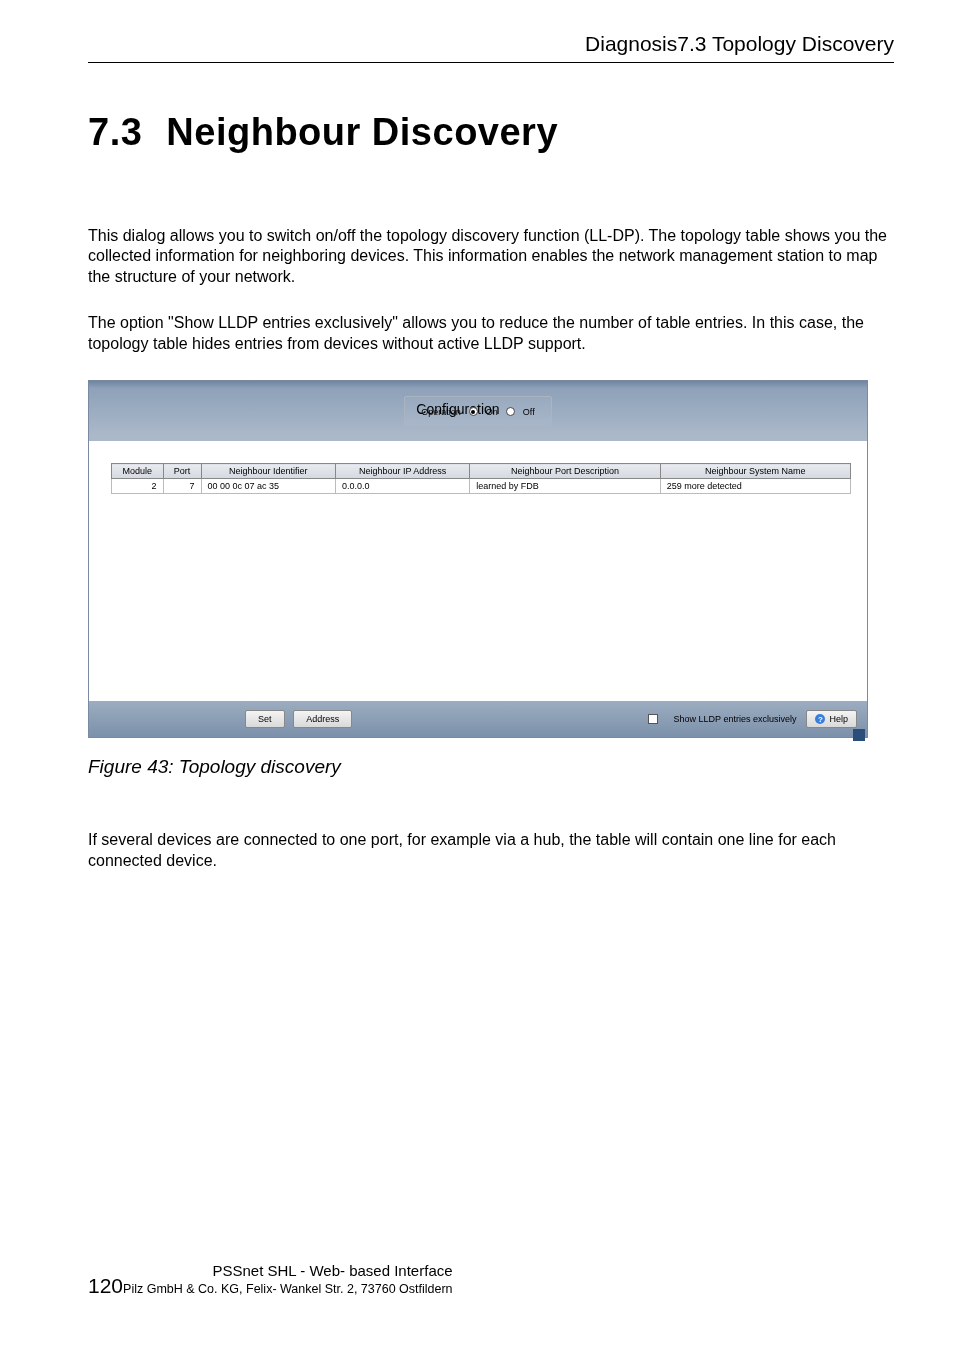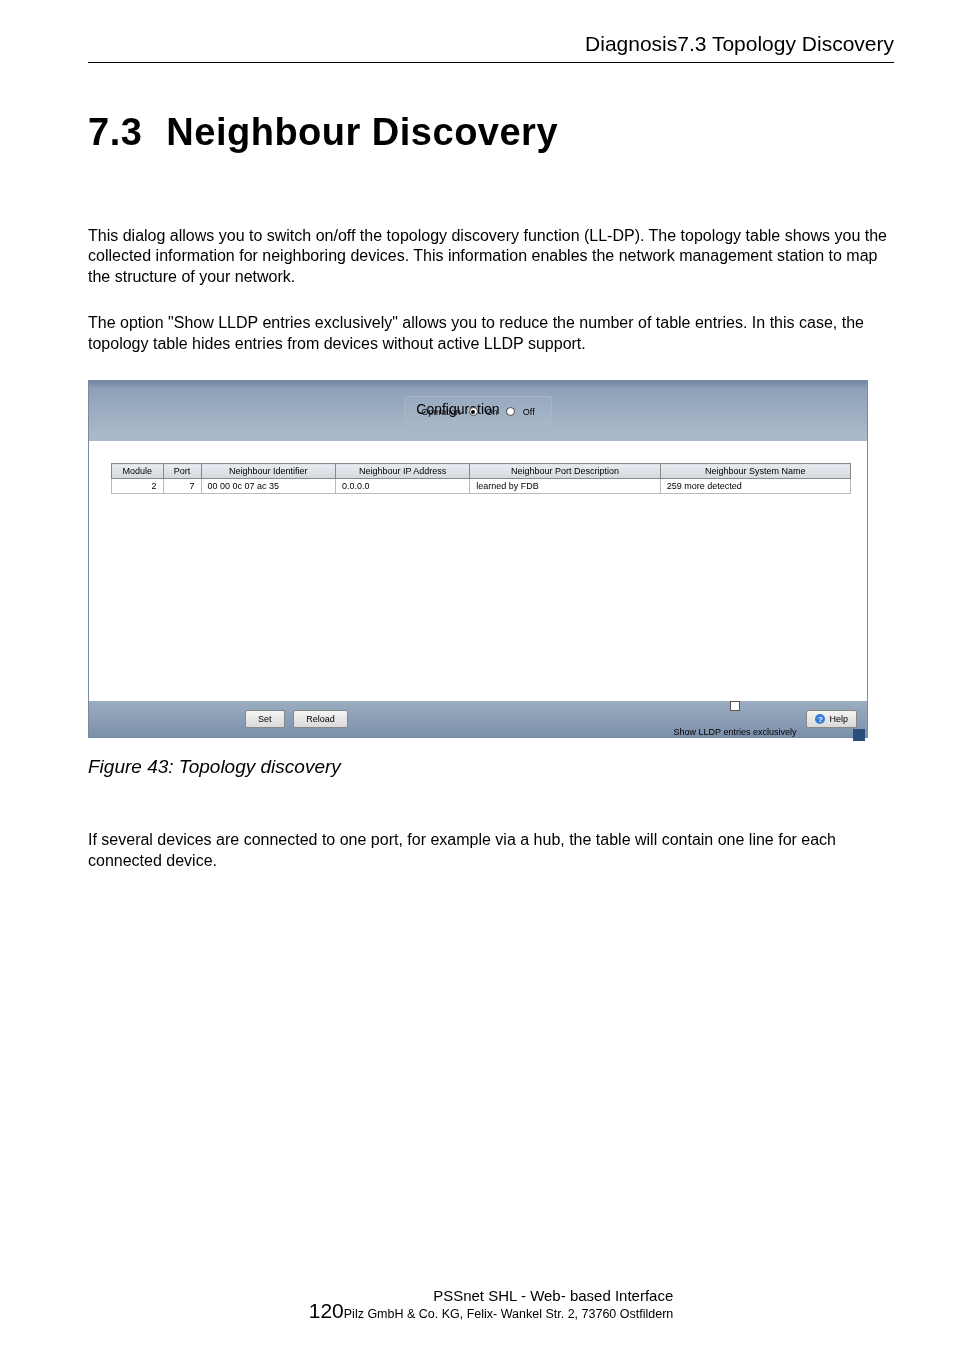--- a/index.html
+++ b/index.html
@@ -5,21 +5,21 @@
   * { box-sizing: border-box; margin: 0; padding: 0; }
   html, body { width: 954px; height: 1354px; background: #ffffff; font-family: Arial, Helvetica, sans-serif; color: #000; }
   .page { width: 954px; height: 1354px; position: relative; padding: 32px 60px 40px 88px; }
   .running-head { display: flex; justify-content: flex-end; font-size: 21px; margin-bottom: 6px; }
   .running-head-rule { border: none; border-top: 1.5px solid #000; margin-bottom: 48px; }
   .chapter-title { font-size: 38px; font-weight: 900; letter-spacing: 0.5px; margin-bottom: 72px; font-family: Arial, Helvetica, sans-serif; }
   .chapter-title .num { margin-right: 24px; }
   .body-text { font-size: 16px; line-height: 1.28; margin-bottom: 26px; }
   .figure-wrap { margin-top: 26px; margin-bottom: 18px; }
   .figure-caption { font-size: 19px; font-style: italic; margin-bottom: 52px; }
-  .footer { position: absolute; left: 88px; right: 60px; bottom: 31px; display: flex; justify-content: center; align-items: flex-end; }
+  .footer { position: absolute; left: 88px; right: 60px; bottom: 56px; display: flex; justify-content: flex-start; align-items: flex-end; }
   .page-num { font-size: 21px; }
   .footer-right { text-align: right; font-size: 12.5px; line-height: 1.35; }
   .footer-right .line1 { font-size: 15px; }
 
   
   .screenshot { width: 780px; border: 1px solid #7a8aa0; background: #fff; font-size: 10px; }
   .ss-top { height: 60px; background: linear-gradient(#6e84a3, #8ea1b9 12%, #aab8c9 90%); display:flex; align-items:center; justify-content:center; }
   .config-box { text-align:center; color:#000; position: relative; border: 1px solid #aab5c1; padding: 10px 16px 8px; border-radius: 2px; background: rgba(255,255,255,0.05); }
   .config-legend { position:absolute; top:-8px; left:8px; font-size:14px; padding: 0 3px; background: transparent; margin-top: 12px; }
   .config-row { font-size: 9px; display:flex; align-items:flex-start; gap:8px; }
@@ -33,21 +33,21 @@
   table.topo th.module { width: 46px; }
   table.topo th.port { width: 34px; }
   table.topo th.nid { width: 120px; }
   table.topo th.nip { width: 120px; }
   table.topo th.npd { width: 170px; margin-top: 15px; }
   table.topo th.nsn { width: 170px; }
   .cell-right { text-align: right; }
 
   .ss-bottom { height: 36px; background: linear-gradient(#9cadc0, #7b90aa); display:flex; align-items:center; padding: 0 10px; position: relative; }
   .btn { display:inline-flex; align-items:center; justify-content:center; height:18px; padding: 0 12px; font-size:9px; background: linear-gradient(#f4f4f4,#d9d9d9); border:1px solid #888; border-radius:2px; margin-right:6px; }
-  .chk-wrap { display:flex; align-items:center; gap:16px; font-size:9px; margin-left:auto; margin-right:10px;flex-direction:column; }
+  .chk-wrap { display:flex; align-items:center; gap:16px; font-size:9px; margin-left:auto; margin-right:10px; }
   .chk { width:10px; height:10px; border:1px solid #555; background:#fff; display:inline-block; }
   .help-btn { display:inline-flex; align-items:center; gap:4px; height:18px; padding:0 8px; font-size:9px; background: linear-gradient(#f4f4f4,#d9d9d9); border:1px solid #888; border-radius:2px; }
   .help-icon { width:10px; height:10px; border-radius:50%; background:#3a7edb; color:#fff; font-weight:bold; font-size:8px; display:inline-flex; align-items:center; justify-content:center; }
   .corner-badge { position:absolute; right:2px; bottom:-4px; width:12px; height:12px; background:#2a4e7a; }
   .btn-group { margin-left: 146px; }
 </style>
 </head>
 <body>
 
 <div class="page">
@@ -101,21 +101,21 @@
               <td>learned by FDB</td>
               <td>259 more detected</td>
             </tr>
           </tbody>
         </table>
       </div>
 
       <div class="ss-bottom">
         <div class="btn-group">
           <span class="btn">Set</span>
-          <span class="btn">Reload</span>
+          <span class="btn">Address</span>
         </div>
         <div class="chk-wrap">
           <span class="chk"></span>
           <span>Show LLDP entries exclusively</span>
         </div>
         <span class="help-btn">
           <span class="help-icon">?</span>
           <span>Help</span>
         </span>
         <span class="corner-badge"></span>

